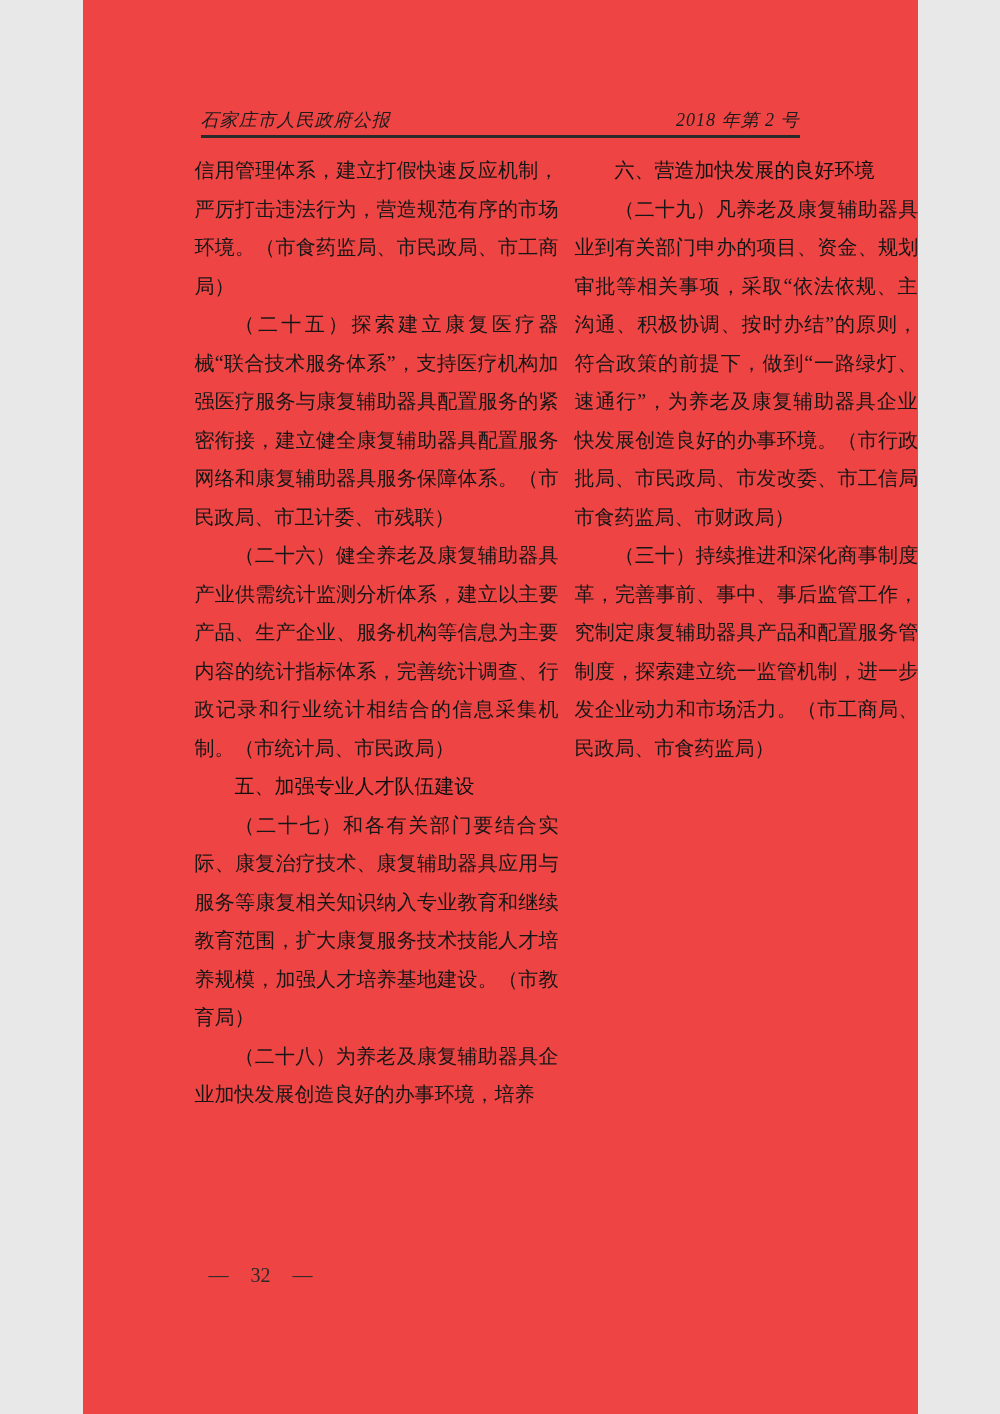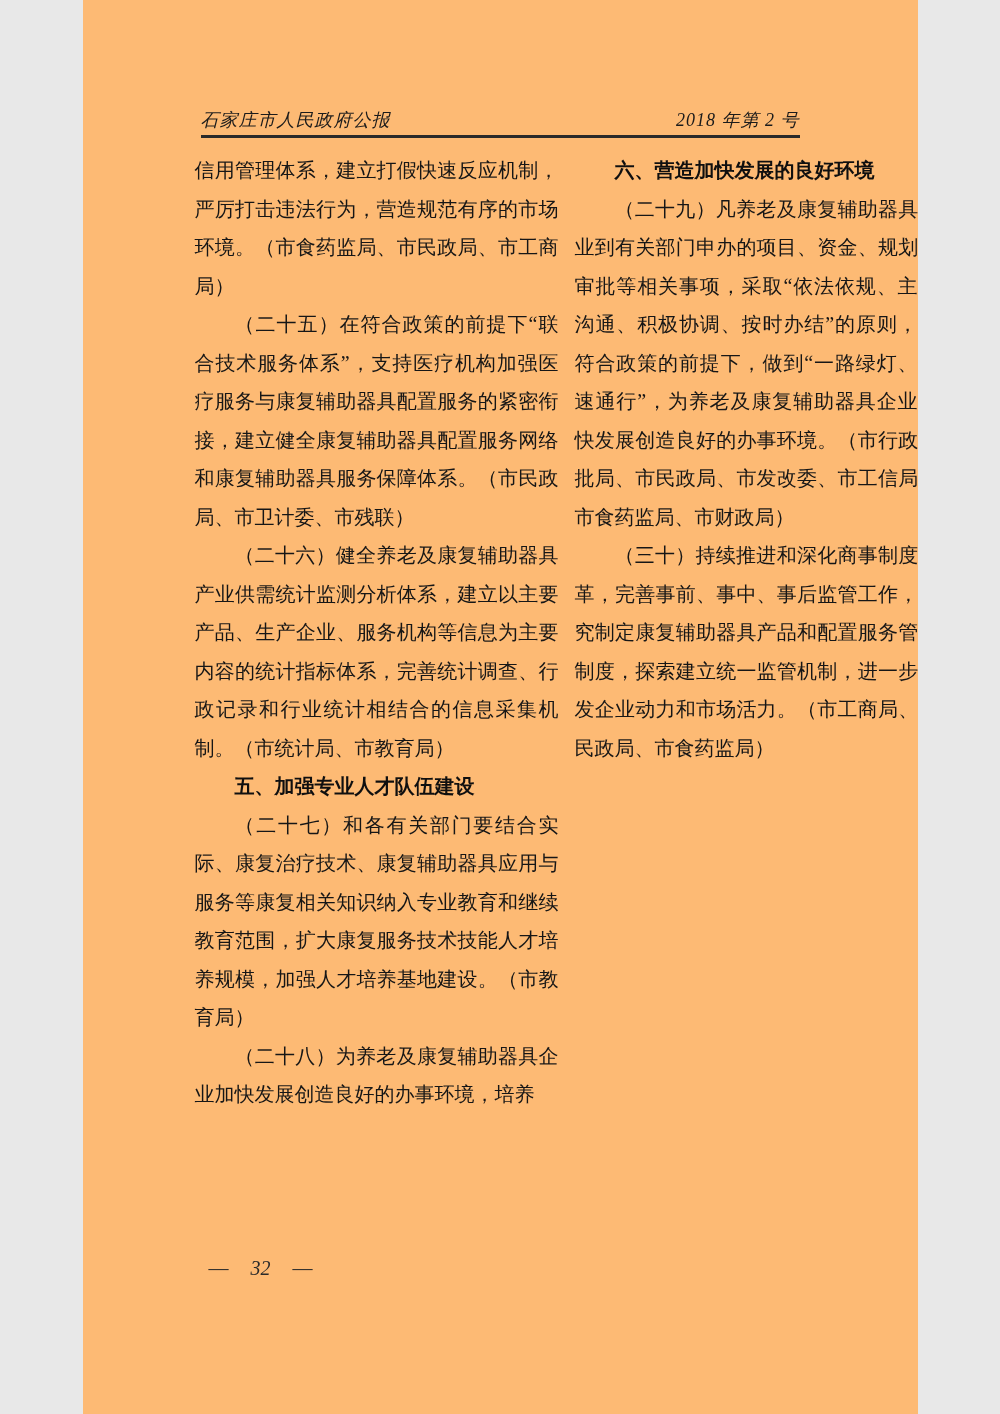--- a/index.html
+++ b/index.html
@@ -2,21 +2,21 @@
 <html lang="zh"><head>
 <meta charset="utf-8">
 <style>
   * { margin: 0; padding: 0; box-sizing: border-box; }
   html, body { background: #e8e8e8; }
   .page {
     position: relative;
     width: 835px;
     height: 1414px;
     margin: 0 auto;
-    background: #fdba74;
+    background: #ef4444;
     color: #141414;
     font-family: "Liberation Serif", "DejaVu Serif", serif;
     overflow: hidden;
   }
   
   .header {
     position: absolute;
     left: 118px;
     right: 118px;
     top: 108px;
@@ -55,53 +55,53 @@
     line-break: strict;
     color: #161616;
   }
   .para {
     text-indent: 2em;
     margin: 0;
   }
   .para.no-indent { text-indent: 0; }
   .para.heading {
     font-family: "Liberation Sans", "DejaVu Sans", sans-serif;
-    font-weight: bold;
+    font-weight: normal;
     color: #0f0f0f;
   }
   
   .footer {
     position: absolute;
     left: 126px;
     top: 1252px;
     font-size: 20px;
     color: #2a2a2a;
     display: flex;
     align-items: center;
   }
   .footer .dash { letter-spacing: 0; }
-  .footer .num { margin: 5px 22px; font-family: "Liberation Serif", "DejaVu Serif", serif; font-style: italic; }
+  .footer .num { margin: 12px 22px; font-family: "Liberation Serif", "DejaVu Serif", serif; }
 </style>
 </head>
 <body>
 
 <div class="page">
 
   <header class="header">
     <span class="header-left">石家庄市人民政府公报</span>
     <span class="header-right">2018 年第 2 号</span>
   </header>
 
   <div class="header-rule"></div>
 
   <main class="columns">
     <section class="column" id="col-left">
         <p class="para no-indent">信用管理体系，建立打假快速反应机制，严厉打击违法行为，营造规范有序的市场环境。（市食药监局、市民政局、市工商局）</p>
-        <p class="para">（二十五）在符合政策的前提下“联合技术服务体系”，支持医疗机构加强医疗服务与康复辅助器具配置服务的紧密衔接，建立健全康复辅助器具配置服务网络和康复辅助器具服务保障体系。（市民政局、市卫计委、市残联）</p>
-        <p class="para">（二十六）健全养老及康复辅助器具产业供需统计监测分析体系，建立以主要产品、生产企业、服务机构等信息为主要内容的统计指标体系，完善统计调查、行政记录和行业统计相结合的信息采集机制。（市统计局、市教育局）</p>
+        <p class="para">（二十五）探索建立康复医疗器械“联合技术服务体系”，支持医疗机构加强医疗服务与康复辅助器具配置服务的紧密衔接，建立健全康复辅助器具配置服务网络和康复辅助器具服务保障体系。（市民政局、市卫计委、市残联）</p>
+        <p class="para">（二十六）健全养老及康复辅助器具产业供需统计监测分析体系，建立以主要产品、生产企业、服务机构等信息为主要内容的统计指标体系，完善统计调查、行政记录和行业统计相结合的信息采集机制。（市统计局、市民政局）</p>
         <p class="para heading">五、加强专业人才队伍建设</p>
         <p class="para">（二十七）和各有关部门要结合实际、康复治疗技术、康复辅助器具应用与服务等康复相关知识纳入专业教育和继续教育范围，扩大康复服务技术技能人才培养规模，加强人才培养基地建设。（市教育局）</p>
         <p class="para">（二十八）为养老及康复辅助器具企业加快发展创造良好的办事环境，培养</p>
       </section>
     <section class="column" id="col-right">
         <p class="para heading">六、营造加快发展的良好环境</p>
         <p class="para">（二十九）凡养老及康复辅助器具企业到有关部门申办的项目、资金、规划、审批等相关事项，采取“依法依规、主动沟通、积极协调、按时办结”的原则，在符合政策的前提下，做到“一路绿灯、快速通行”，为养老及康复辅助器具企业加快发展创造良好的办事环境。（市行政审批局、市民政局、市发改委、市工信局、市食药监局、市财政局）</p>
         <p class="para">（三十）持续推进和深化商事制度改革，完善事前、事中、事后监管工作，研究制定康复辅助器具产品和配置服务管理制度，探索建立统一监管机制，进一步激发企业动力和市场活力。（市工商局、市民政局、市食药监局）</p>
       </section>
   </main>

